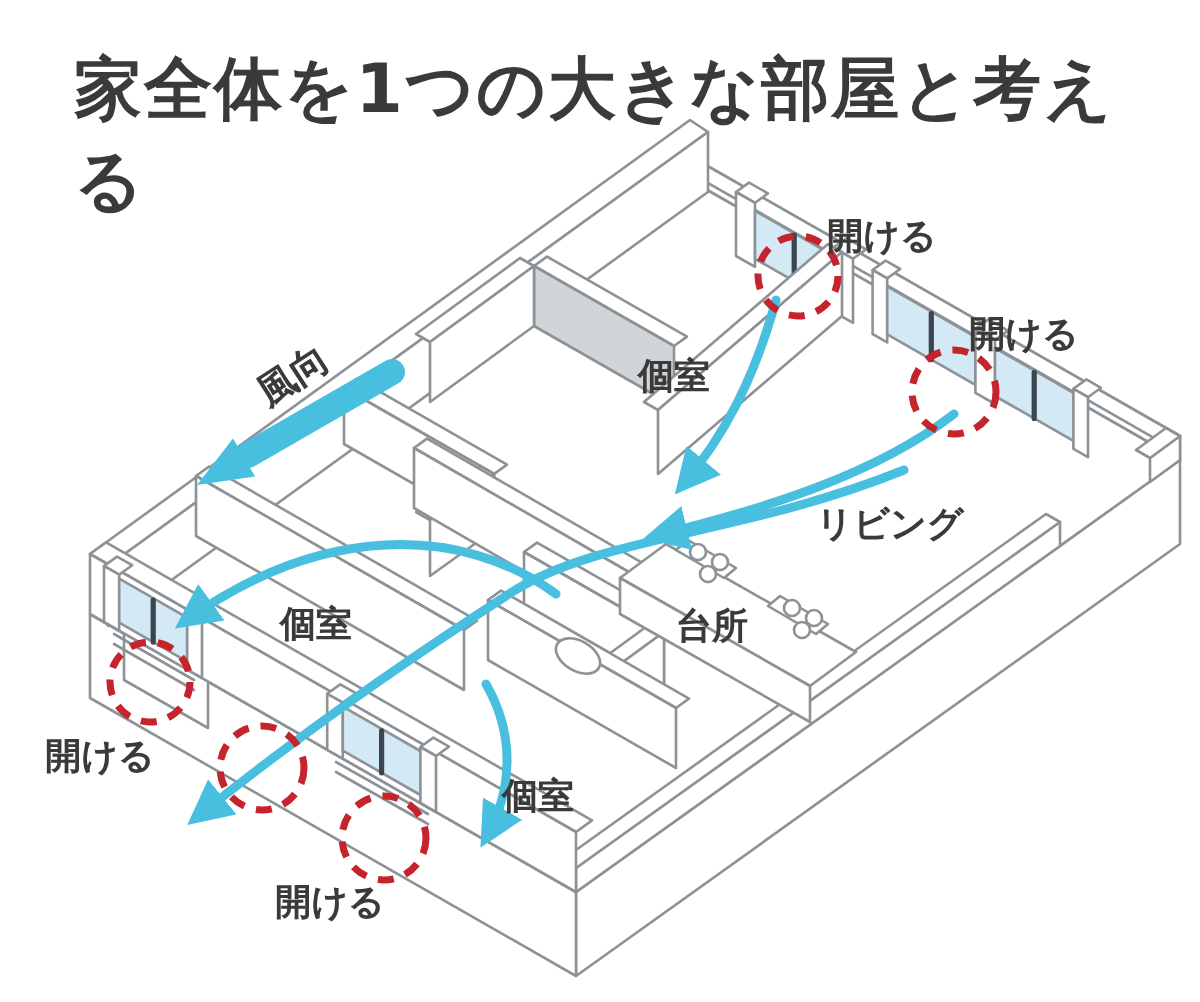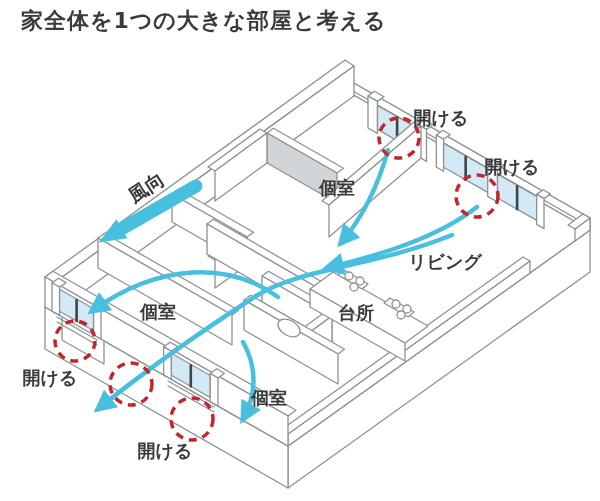--- a/index.html
+++ b/index.html
@@ -1,19 +1,19 @@
 <!DOCTYPE html>
 <html style="--text: #3a3a3a;"><head>
 <meta charset="utf-8">
 <style>
   html,body{margin:0;padding:0;background:#ffffff;}
   body{width:600px;height:501px;position:relative;overflow:hidden;
        font-family:"DejaVu Sans","Liberation Sans",sans-serif;}
-  h1.page-title{position:absolute;left:21px;top:6px;margin:0;
-       font-size:22px;font-weight:700;letter-spacing:1px;color:var(--text,#3a3a3a);}
+  h1.page-title{position:absolute;left:21px;top:6px;margin:16px;
+       font-size:34px;font-weight:700;letter-spacing:1px;color:var(--text,#3a3a3a);}
   figure.diagram{position:absolute;left:0;top:0;margin:0;width:600px;height:501px;}
   svg{position:absolute;left:0;top:0;}
   svg text{fill:var(--text,#3a3a3a);font-weight:600;font-size:18px;
        font-family:"DejaVu Sans","Liberation Sans",sans-serif;}
   svg text.wind{font-size:19px;font-weight:700;}
 </style>
 </head>
 <body>
 
 <h1 class="page-title">家全体を1つの大きな部屋と考える</h1>

